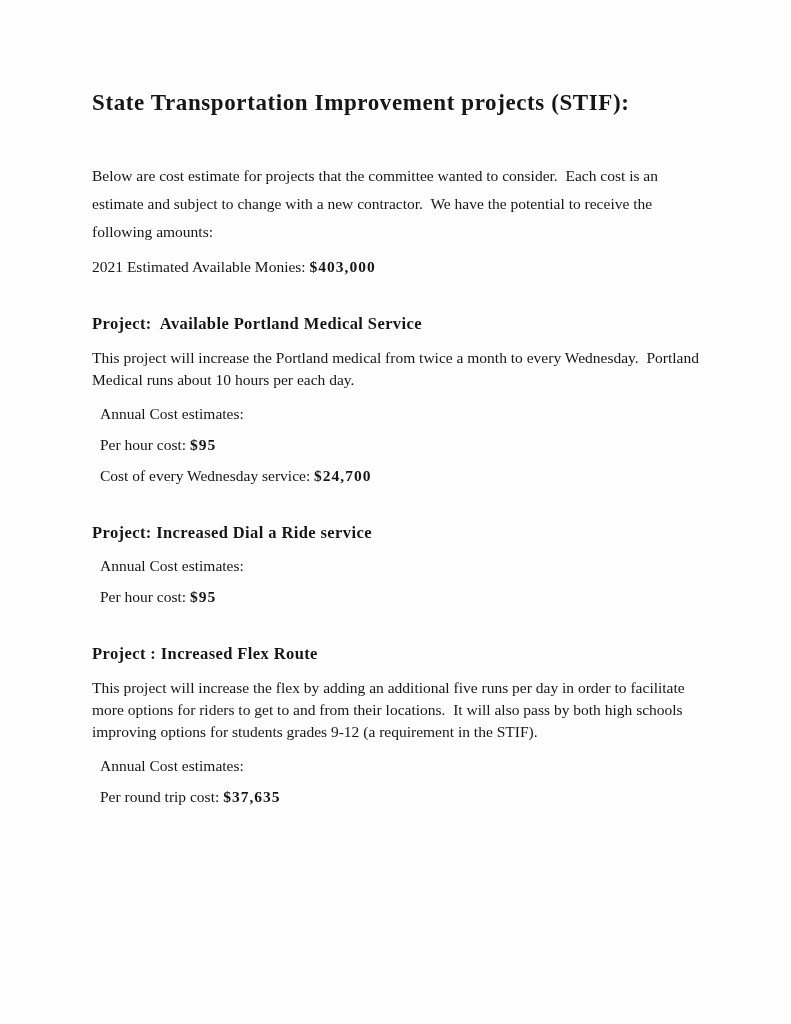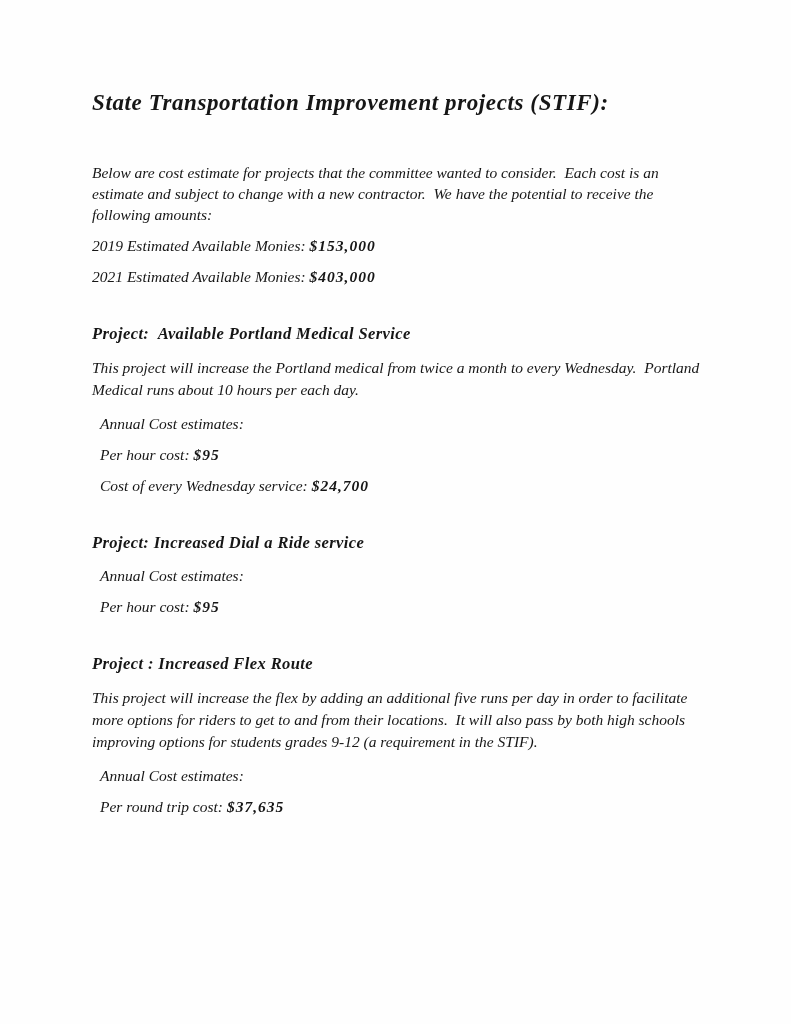--- a/index.html
+++ b/index.html
@@ -10,33 +10,32 @@
   .page {
     position: relative;
     width: 791px;
     height: 1024px;
     background: #fefefe;
     box-sizing: border-box;
     padding: 88px 86px 0 92px;
     overflow: hidden;
     font-family: "Liberation Serif", "DejaVu Serif", serif;
     color: #161616;
-    font-style: italic;
   }
   .page-title {
     font-size: 23px;
     font-weight: bold;
     letter-spacing: 0.6px;
     line-height: 30px;
     margin: 0 0 44px 0;
     white-space: pre-wrap;
   }
   .intro {
     font-size: 15.5px;
-    line-height: 21px;
+    line-height: 28px;
     margin: 0 0 8px 0;
     white-space: pre-wrap;
     max-width: 620px;
   }
   .money-line {
     font-size: 15.5px;
     line-height: 20px;
     margin: 11px 0;
     white-space: pre-wrap;
   }
@@ -71,21 +70,20 @@
 </style>
 </head>
 <body>
 
 <div class="page">
 
   <h1 class="page-title">State Transportation Improvement projects (STIF):</h1>
 
   <p class="intro">Below are cost estimate for projects that the committee wanted to consider.  Each cost is an estimate and subject to change with a new contractor.  We have the potential to receive the following amounts:</p>
 
-  <p class="money-line"><span>2019 Estimated Available Monies:</span> <span class="amt">$153,000</span></p>
 
 
   <p class="money-line"><span>2021 Estimated Available Monies:</span> <span class="amt">$403,000</span></p>
 
   <section class="project">
     <h2 class="project-heading">Project:  Available Portland Medical Service</h2>
     <p class="desc">This project will increase the Portland medical from twice a month to every Wednesday.  Portland Medical runs about 10 hours per each day.</p>
     <p class="label-line">Annual Cost estimates:</p>
     <p class="cost-line"><span>Per hour cost:</span> <span class="amt">$95</span></p>
     <p class="cost-line"><span>Cost of every Wednesday service:</span> <span class="amt">$24,700</span></p>

